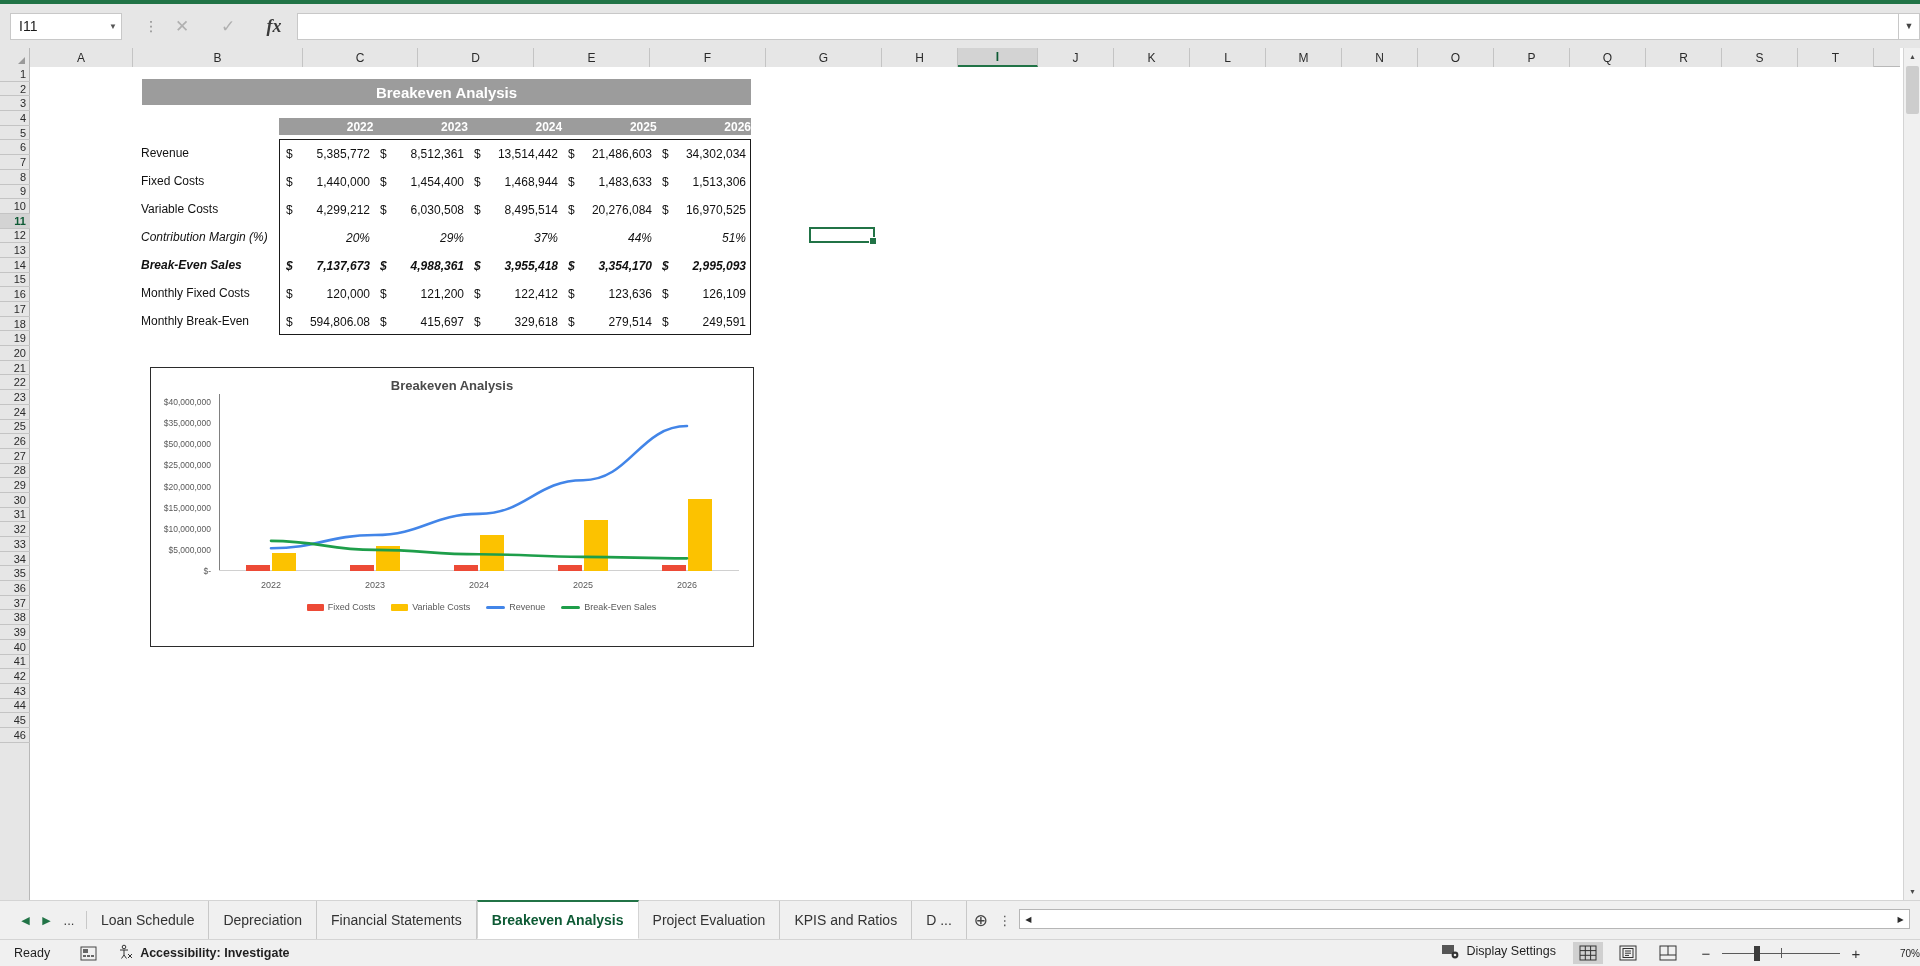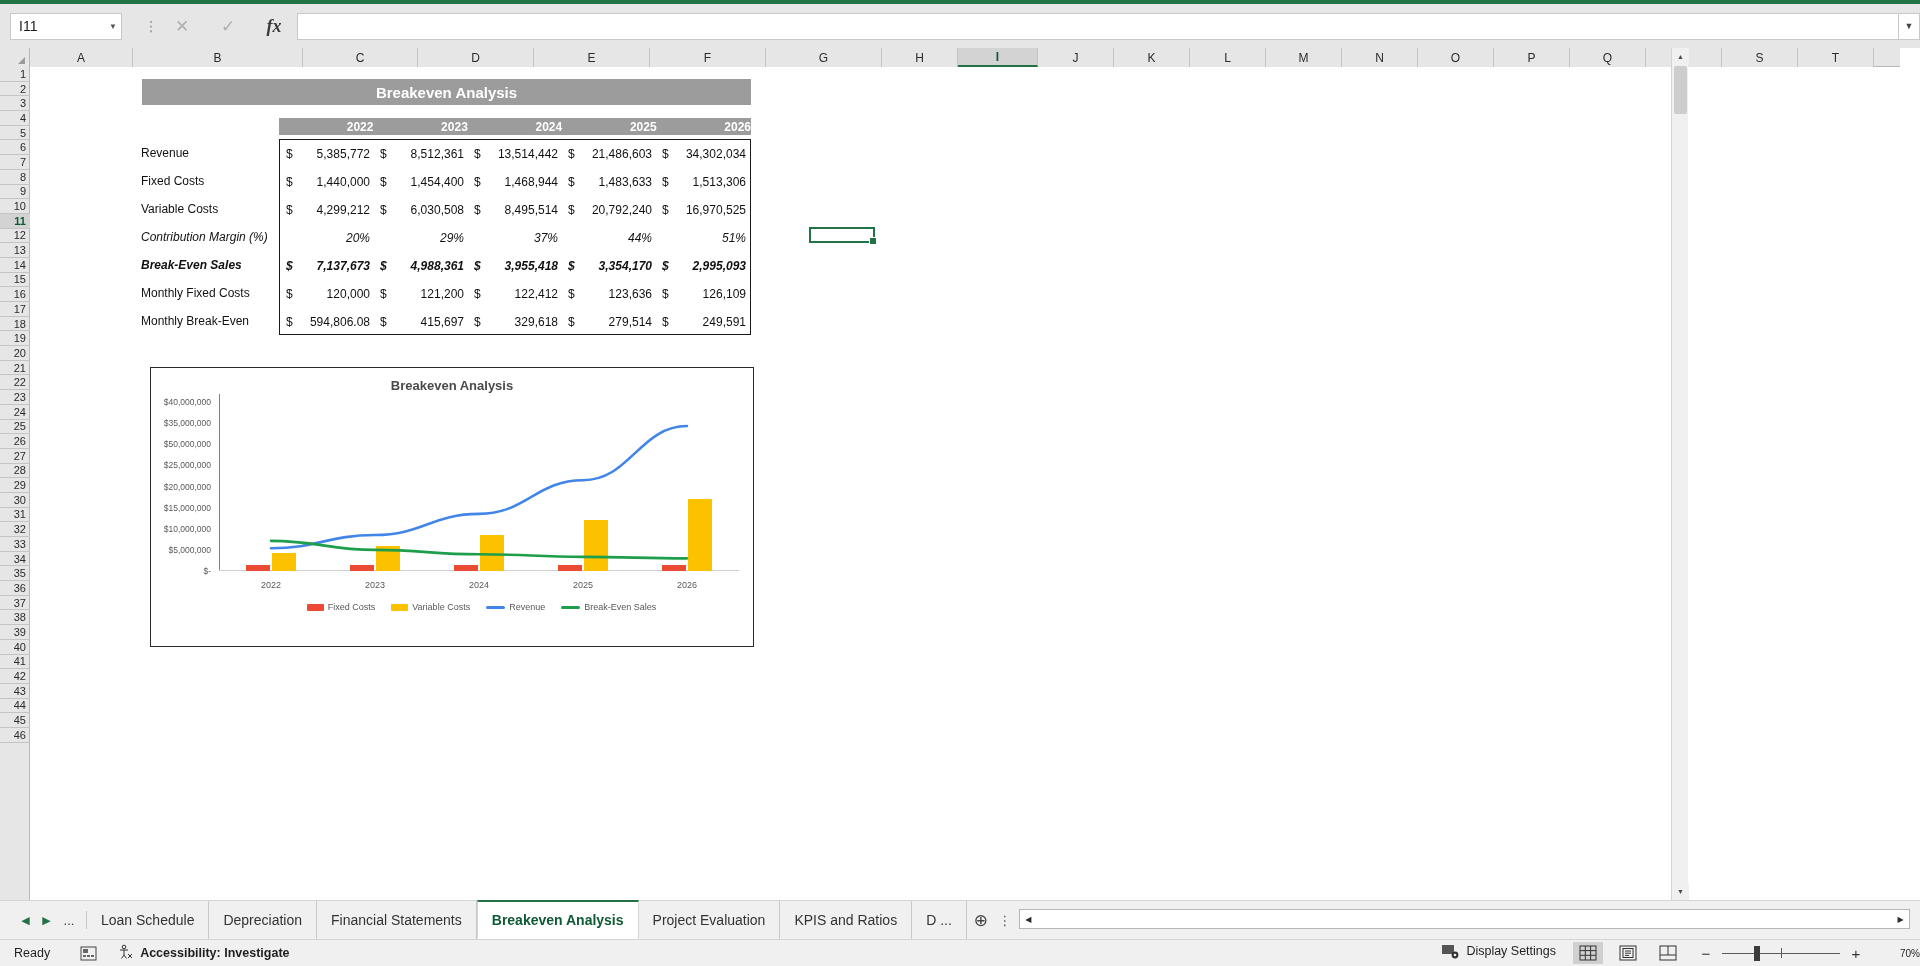--- a/index.html
+++ b/index.html
@@ -2,21 +2,21 @@
 <html><head>
 <meta charset="utf-8">
 <style>
   * { box-sizing: border-box; margin: 0; padding: 0; }
   html, body {
     width: 1920px; height: 966px;
     font-family: "Liberation Sans", sans-serif;
     background: #ffffff;
     overflow: hidden;
   }
-  .app { position: relative; width: 1688px; height: 966px; background: #000000; }
+  .app { position: relative; width: 1920px; height: 966px; background: #000000; }
 
   
   .ribbon-edge {
     position: absolute; top: 0; left: 0; width: 1920px; height: 4px;
     background: #217346;
   }
 
   
   .formula-bar {
     position: absolute; top: 4px; left: 0; width: 1920px; height: 44px;
@@ -420,21 +420,21 @@
             <div class="dcell">
               <span class="cur">$</span>
               <span class="val">6,030,508</span>
             </div>
             <div class="dcell">
               <span class="cur">$</span>
               <span class="val">8,495,514</span>
             </div>
             <div class="dcell">
               <span class="cur">$</span>
-              <span class="val">20,792,240</span>
+              <span class="val">20,276,084</span>
             </div>
             <div class="dcell">
               <span class="cur">$</span>
               <span class="val">16,970,525</span>
             </div>
           </div>
           <div class="drow pct">
             <div class="dcell">
               <span class="val">20%</span>
             </div>

